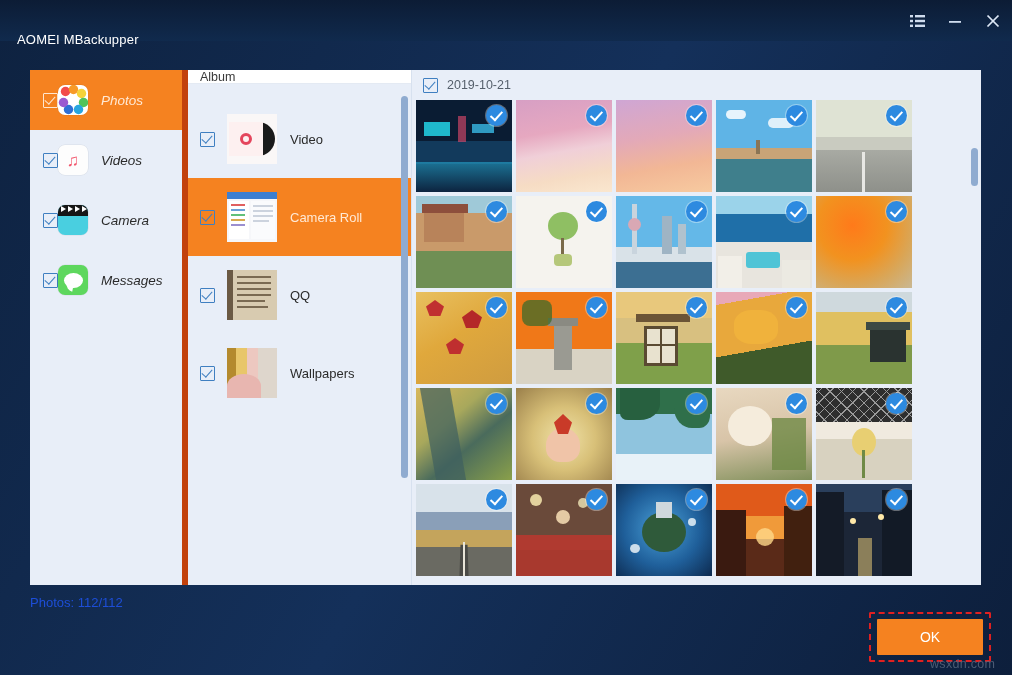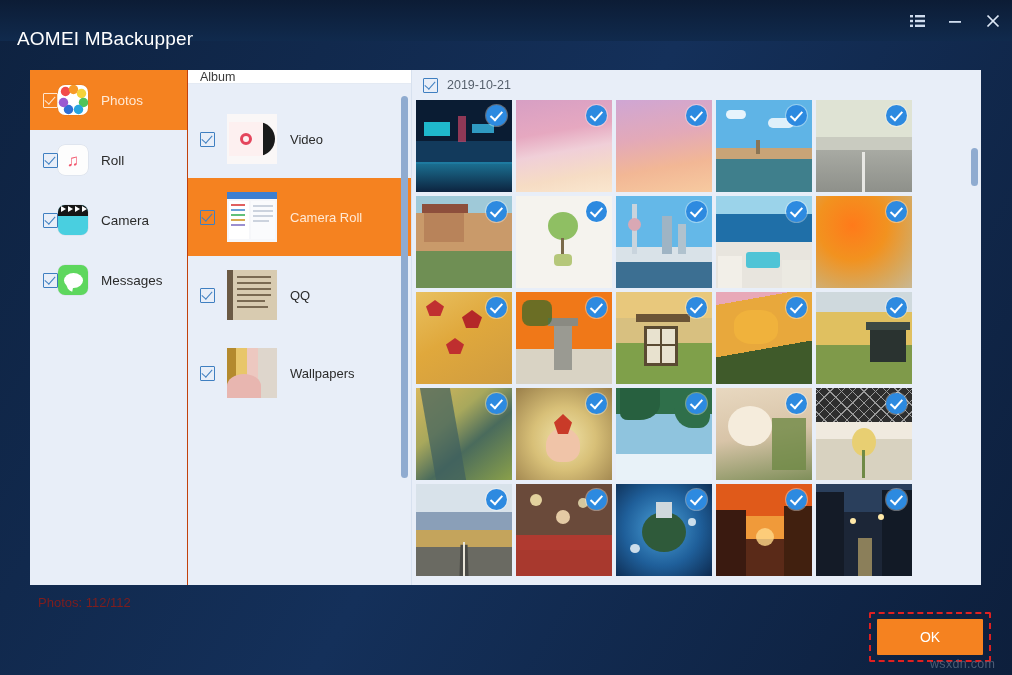--- a/index.html
+++ b/index.html
@@ -13,42 +13,43 @@
     position: relative;
   }
 
   
   .titlebar {
     position: absolute; left: 0; top: 0; width: 1012px; height: 41px;
     background: linear-gradient(180deg, #0c1c35 0%, #102a4d 100%);
     display: flex; align-items: center;
   }
   .app-title {
-    color: #ffffff; font-size: 19px; margin-left: 17px; letter-spacing: .2px; margin-top: 37px;
+    color: #ffffff; font-size: 13px; margin-left: 17px; letter-spacing: .2px; margin-top: 37px;
   }
   .win-controls {
     position: absolute; right: 0; top: 0; height: 41px;
     display: flex; align-items: center;
   }
   .win-btn {
     width: 38px; height: 41px; display: flex; align-items: center; justify-content: center;
     color: #d3dff0; cursor: pointer;
   }
   .win-btn svg { display: block; }
 
   
   .card {
     position: absolute; left: 30px; top: 70px; width: 951px; height: 515px;
     background: #ffffff; display: flex; overflow: hidden;
   }
 
   
   .sidebar {
     width: 158px; height: 100%; background: #e8eef8; flex: 0 0 158px;
-    border-right: 1px solid #c2410c;
+    border-right: 6px solid #c2410c;
+    font-style: italic;
   }
   .side-item {
     height: 60px; display: flex; align-items: center; padding-left: 13px; cursor: pointer;
     position: relative;
   }
   .side-item.active { background: #f58220; }
   .side-item .lbl { font-size: 13.5px; color: #2b2b2b; margin-left: 13px; }
   .side-item.active .lbl { color: #ffe9d5; }
 
   .cbx {
@@ -135,21 +136,21 @@
   .check::after {
     content: ""; width: 5px; height: 10px; border: solid #fff; border-width: 0 2.4px 2.4px 0;
     transform: rotate(42deg) translate(-1px,-1px);
   }
 
   
   .sbar { position: absolute; width: 7px; border-radius: 4px; background: #8fabd0; }
 
   
   .footer-text {
-    position: absolute; left: 38px; top: 595px; color: #7f1d1d; font-size: 13px;
+    position: absolute; left: 30px; top: 595px; color: #1d4ed8; font-size: 13px;
   }
   .ok-wrap { position: absolute; left: 869px; top: 612px; width: 122px; height: 50px; }
   .ok-dash {
     position: absolute; inset: 0; border: 2px dashed #e02020; border-radius: 2px;
   }
   .ok-btn {
     position: absolute; left: 8px; top: 7px; width: 106px; height: 36px;
     background: #f58220; color: #ffffff; font-size: 14px; border: none; cursor: pointer;
     display: flex; align-items: center; justify-content: center; border-radius: 1px;
   }
@@ -205,21 +206,21 @@
         <div class="petal" style="background:#ffffff;width:7px;height:7px;left:11.5px;top:11.5px;"></div>
       </div>
       <span class="lbl">Photos</span>
     </div>
 
     <div class="side-item">
       <div class="cbx"></div>
       <div class="app-icon ico-music">
           <span class="note">♫</span>
         </div>
-      <span class="lbl">Roll</span>
+      <span class="lbl">Videos</span>
     </div>
 
     <div class="side-item">
       <div class="cbx"></div>
       <div class="app-icon ico-videos">
         <div class="slate">
             <i style="left:3px"></i>
             <i style="left:10px"></i>
             <i style="left:17px"></i>
             <i style="left:24px"></i>

